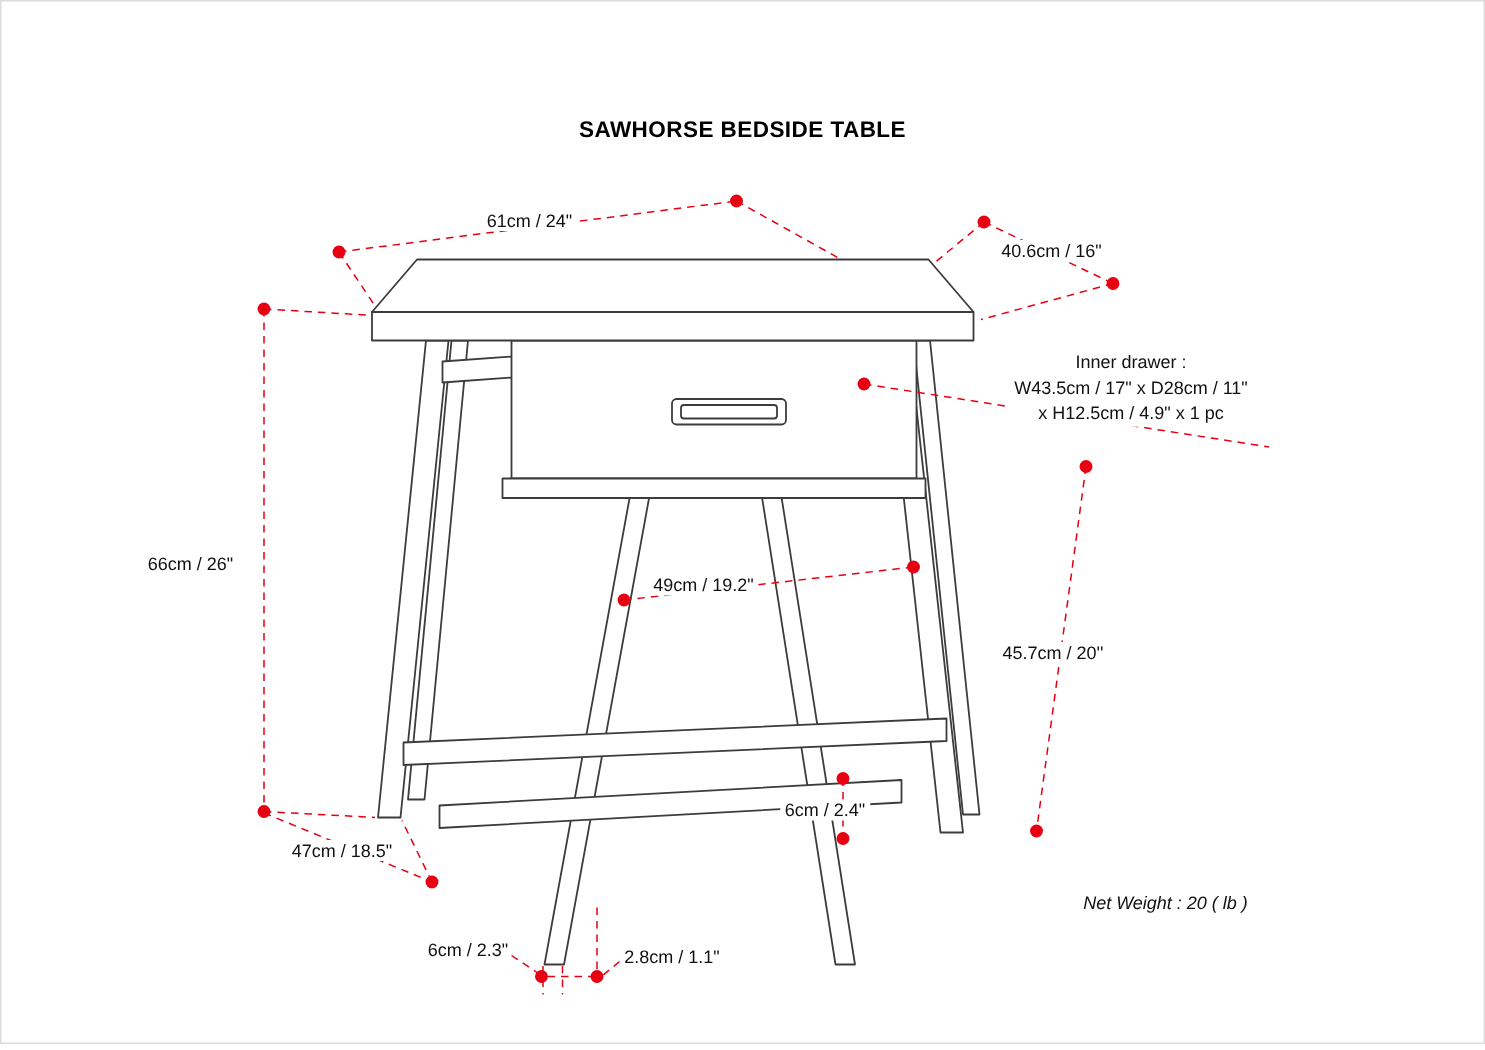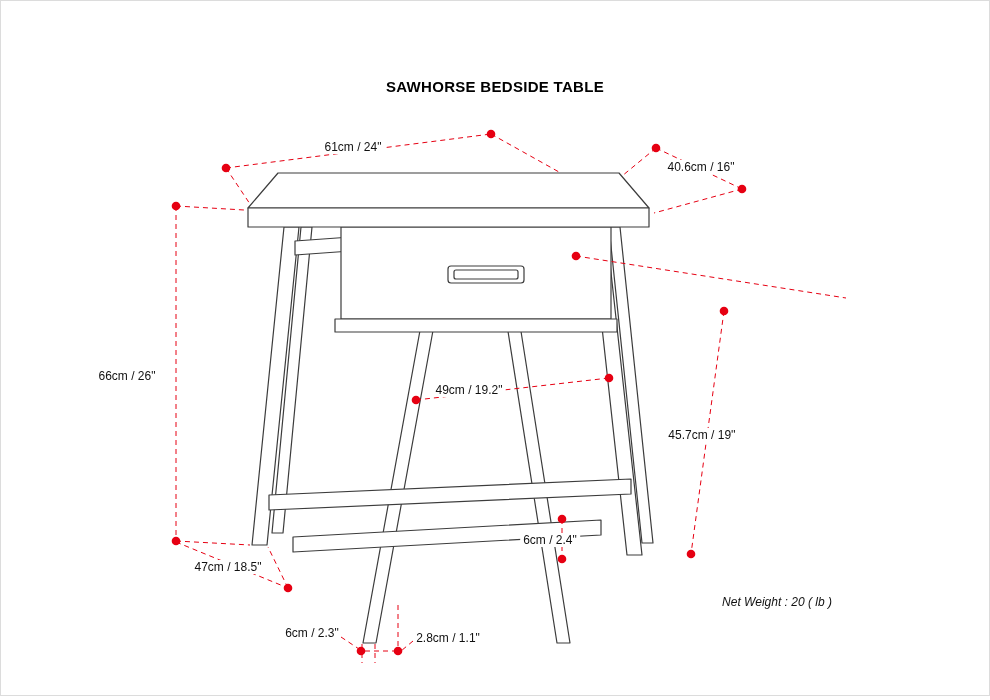--- a/index.html
+++ b/index.html
@@ -118,24 +118,29 @@
   </svg>
 
   <div class="figure-title">SAWHORSE BEDSIDE TABLE</div>
 
   <div class="lbl bg" style="left:352px; top:146px;">61cm / 24"</div>
 
   <div class="lbl bg" style="left:700px; top:166px;">40.6cm / 16"</div>
 
   <div class="lbl" style="left:126px; top:375px;">66cm / 26"</div>
 
+  <div class="note-block">
+    <div>Inner drawer :</div>
+    <div>W43.5cm / 17" x D28cm / 11"</div>
+    <div>x H12.5cm / 4.9" x 1 pc</div>
+  </div>
 
   <div class="lbl bg" style="left:468px; top:389px;">49cm / 19.2"</div>
 
-  <div class="lbl bg" style="left:701px; top:434px;">45.7cm / 19''</div>
+  <div class="lbl bg" style="left:701px; top:434px;">45.7cm / 20''</div>
 
   <div class="lbl bg" style="left:549px; top:539px;">6cm / 2.4"</div>
 
   <div class="lbl bg" style="left:227px; top:566px;">47cm / 18.5"</div>
 
   <div class="lbl" style="left:311px; top:632px;">6cm / 2.3"</div>
 
   <div class="lbl" style="left:447px; top:637px;">2.8cm / 1.1"</div>
 
   <div class="lbl net-weight" style="left:776px; top:601px;">Net Weight : 20 ( lb )</div>

